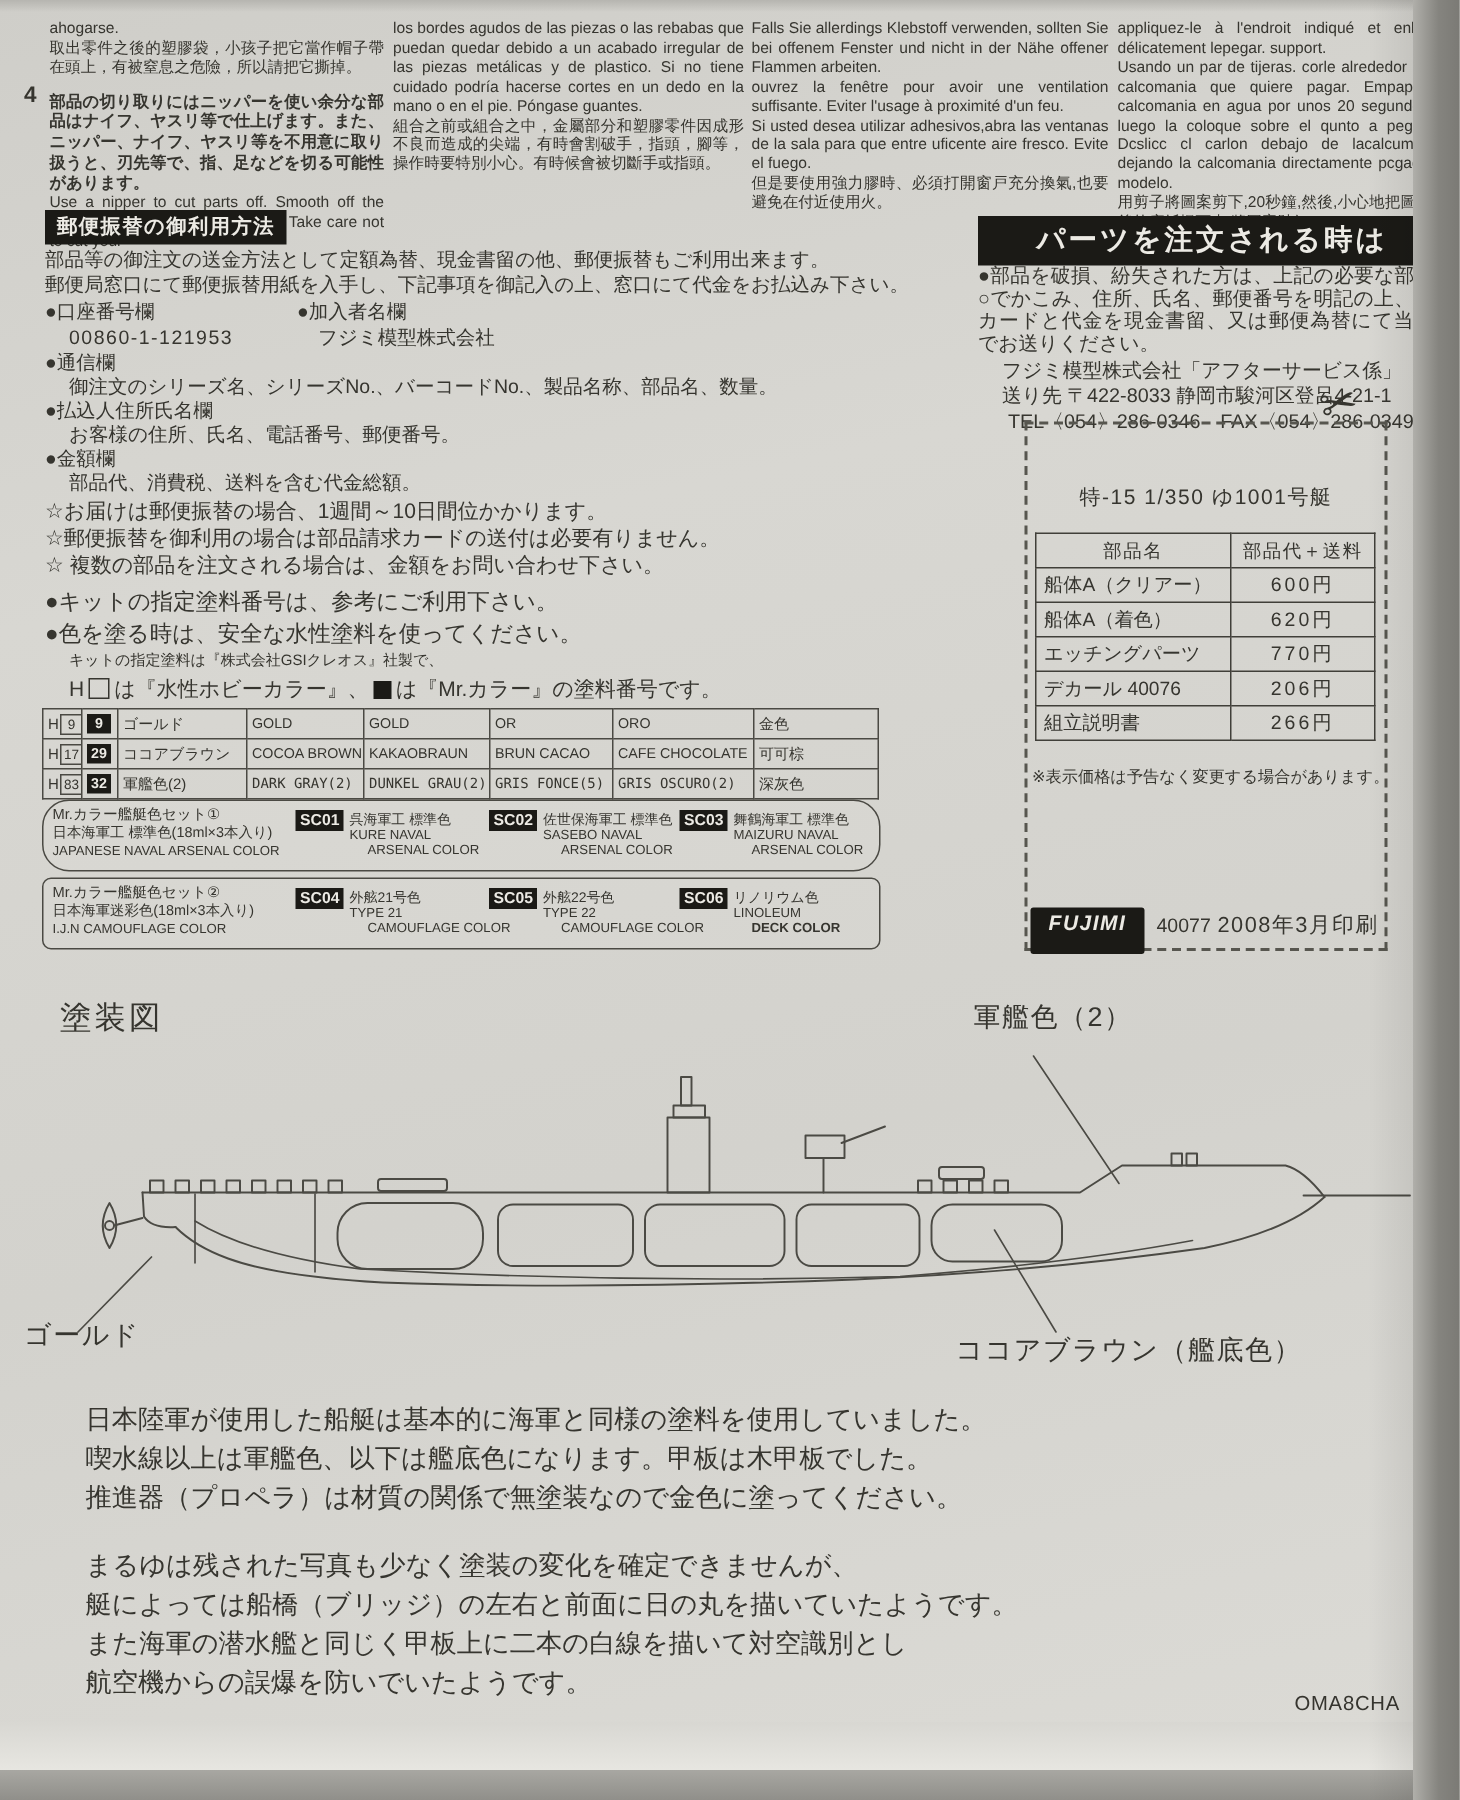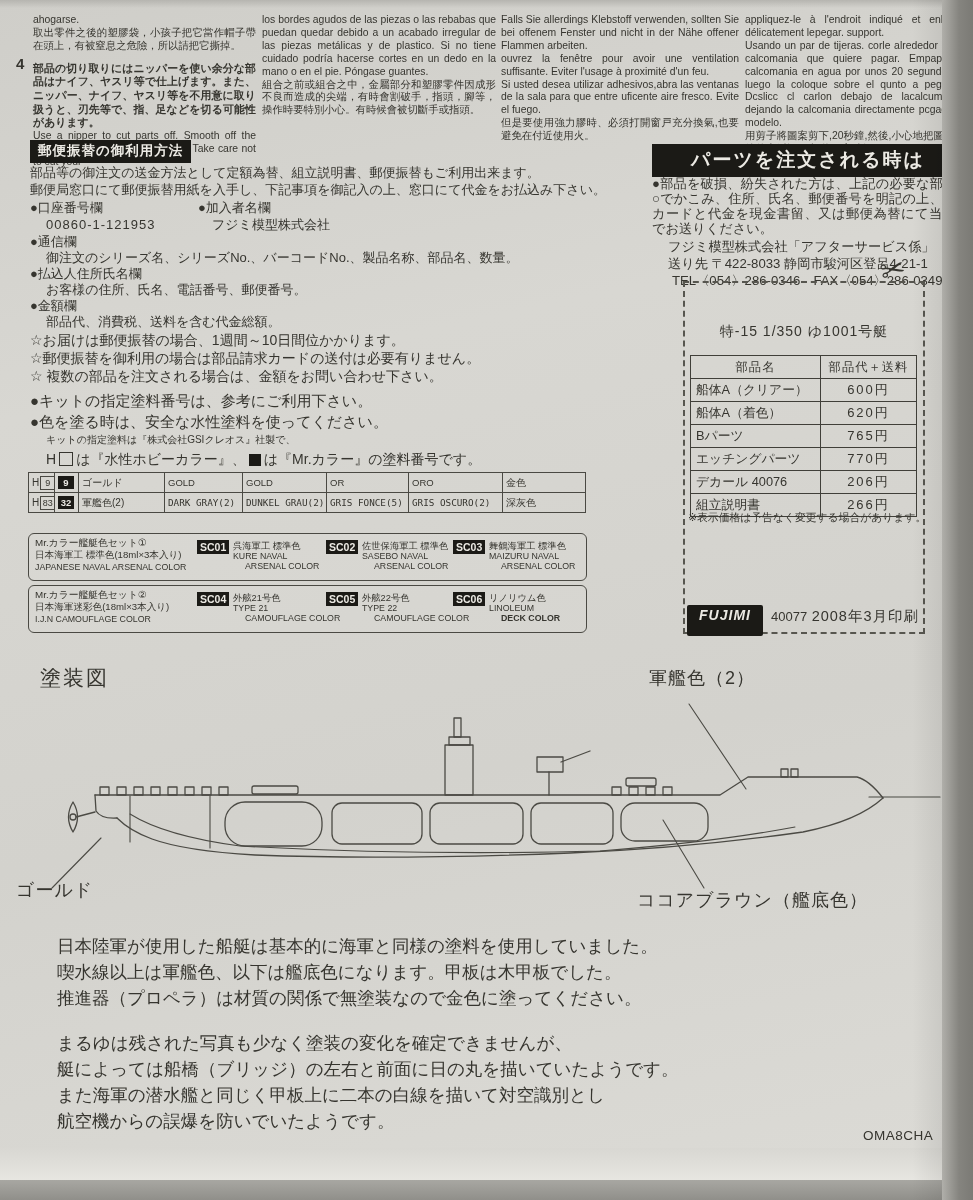--- a/index.html
+++ b/index.html
@@ -81,21 +81,21 @@
   <div class="small jt">但是要使用強力膠時、必須打開窗戸充分換氣,也要避免在付近使用火。</div>
 </div>
 
 <div class="abs" style="left:745px;top:14px;width:220px;">
   <div class="small jt">appliquez-le à l'endroit indiqué et enlevez délicatement lepegar. support.</div>
   <div class="small jt">Usando un par de tijeras. corle alrededor de la calcomania que quiere pagar. Empape la calcomania en agua por unos 20 segundos, y luego la coloque sobre el qunto a pegarse. Dcslicc cl carlon debajo de lacalcumania, dejando la calcomania directamente pcgada al modelo.</div>
   <div class="small jt">用剪子將圖案剪下,20秒鐘,然後,小心地把圖案背後的底紙揭下來,將圖案貼好。</div>
 </div>
 
 <div class="abs blackbox h1box" style="left:30px;top:140px;">郵便振替の御利用方法</div>
-<div class="abs body13" style="left:30px;top:165px;white-space:nowrap;">部品等の御注文の送金方法として定額為替、組立説明書、郵便振替もご利用出来ます。</div>
+<div class="abs body13" style="left:30px;top:165px;white-space:nowrap;">部品等の御注文の送金方法として定額為替、現金書留の他、郵便振替もご利用出来ます。</div>
 <div class="abs body13" style="left:30px;top:182px;white-space:nowrap;">郵便局窓口にて郵便振替用紙を入手し、下記事項を御記入の上、窓口にて代金をお払込み下さい。</div>
 
 <div class="abs body13" style="left:30px;top:200px;">●口座番号欄</div>
 <div class="abs body13" style="left:198px;top:200px;">●加入者名欄</div>
 <div class="abs body13" style="left:46px;top:217px;letter-spacing:1px;">00860-1-121953</div>
 <div class="abs body13" style="left:212px;top:217px;">フジミ模型株式会社</div>
 <div class="abs body13" style="left:30px;top:234px;">●通信欄</div>
 <div class="abs body13" style="left:46px;top:250px;white-space:nowrap;">御注文のシリーズ名、シリーズNo.、バーコードNo.、製品名称、部品名、数量。</div>
 <div class="abs body13" style="left:30px;top:266px;">●払込人住所氏名欄</div>
 <div class="abs body13" style="left:46px;top:282px;white-space:nowrap;">お客様の住所、氏名、電話番号、郵便番号。</div>
@@ -129,33 +129,43 @@
     <td class="cjp"><span>H</span><span class="hnum">9</span></td>
     <td class="cjp"><span class="mrnum">9</span></td>
     <td class="cjp">ゴールド</td>
     <td class="cen">GOLD</td>
     <td class="cen">GOLD</td>
     <td class="cen">OR</td>
     <td class="cen">ORO</td>
     <td class="cjp">金色</td>
   </tr>
   <tr>
+    <td class="cjp"><span>H</span><span class="hnum">17</span></td>
+    <td class="cjp"><span class="mrnum">29</span></td>
+    <td class="cjp">ココアブラウン</td>
+    <td class="cen">COCOA BROWN</td>
+    <td class="cen">KAKAOBRAUN</td>
+    <td class="cen">BRUN CACAO</td>
+    <td class="cen">CAFE CHOCOLATE</td>
+    <td class="cjp">可可棕</td>
+  </tr>
+  <tr>
     <td class="cjp"><span>H</span><span class="hnum">83</span></td>
     <td class="cjp"><span class="mrnum">32</span></td>
     <td class="cjp">軍艦色(2)</td>
     <td class="cmono">DARK GRAY(2)</td>
     <td class="cmono">DUNKEL GRAU(2)</td>
     <td class="cmono">GRIS FONCE(5)</td>
     <td class="cmono">GRIS OSCURO(2)</td>
     <td class="cjp">深灰色</td>
   </tr>
 </tbody>
   </table>
 
-<div class="abs setbox" style="left:28px;top:533px;">
+<div class="abs setbox" style="left:28px;top:533px;border-radius:18px;">
   <div class="set-t" style="left:6px;top:3px;font-size:9.8px;">Mr.カラー艦艇色セット①</div>
   <div class="set-t" style="left:6px;top:15px;">日本海軍工 標準色(18ml×3本入り)</div>
   <div class="set-t" style="left:6px;top:28px;font-size:8.8px;">JAPANESE NAVAL ARSENAL COLOR</div>
   <div class="sc-code" style="left:168px;top:6px;">SC01</div>
   <div class="sc-jp" style="left:204px;top:6px;">呉海軍工 標準色</div>
   <div class="sc-en" style="left:204px;top:17px;">KURE NAVAL</div>
   <div class="sc-en" style="left:216px;top:27px;">ARSENAL COLOR</div>
   <div class="sc-code" style="left:297px;top:6px;">SC02</div>
   <div class="sc-jp" style="left:333px;top:6px;">佐世保海軍工 標準色</div>
   <div class="sc-en" style="left:333px;top:17px;">SASEBO NAVAL</div>
@@ -207,24 +217,20 @@
     </tr>
     <tr>
           <td class="pname">船体A（クリアー）</td>
           <td class="pprice">600円</td>
         </tr>
     <tr>
           <td class="pname">船体A（着色）</td>
           <td class="pprice">620円</td>
         </tr>
     <tr>
-          <td class="pname">Bパーツ</td>
-          <td class="pprice">765円</td>
-        </tr>
-    <tr>
           <td class="pname">エッチングパーツ</td>
           <td class="pprice">770円</td>
         </tr>
     <tr>
           <td class="pname">デカール 40076</td>
           <td class="pprice">206円</td>
         </tr>
     <tr>
           <td class="pname">組立説明書</td>
           <td class="pprice">266円</td>

